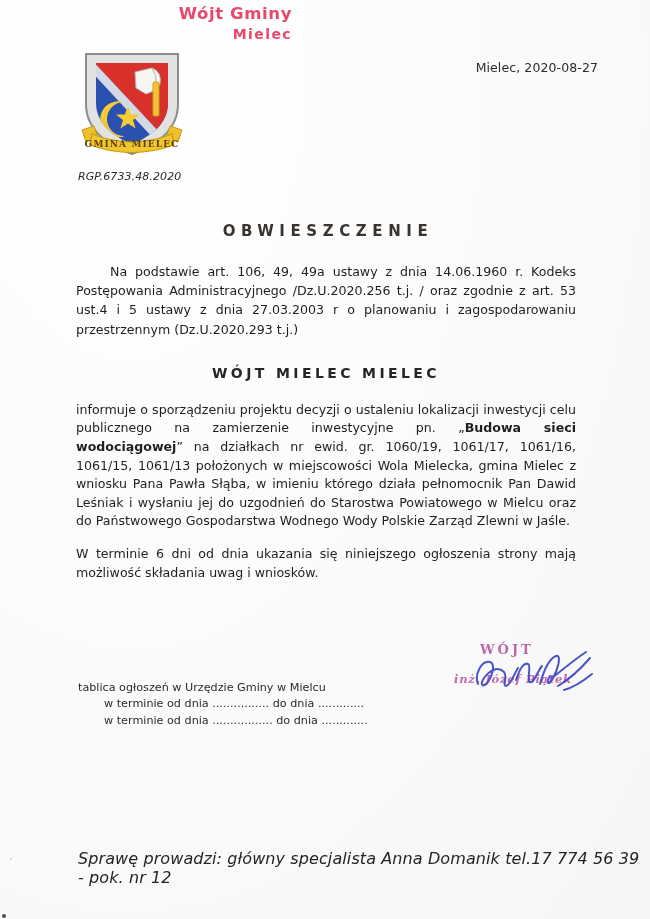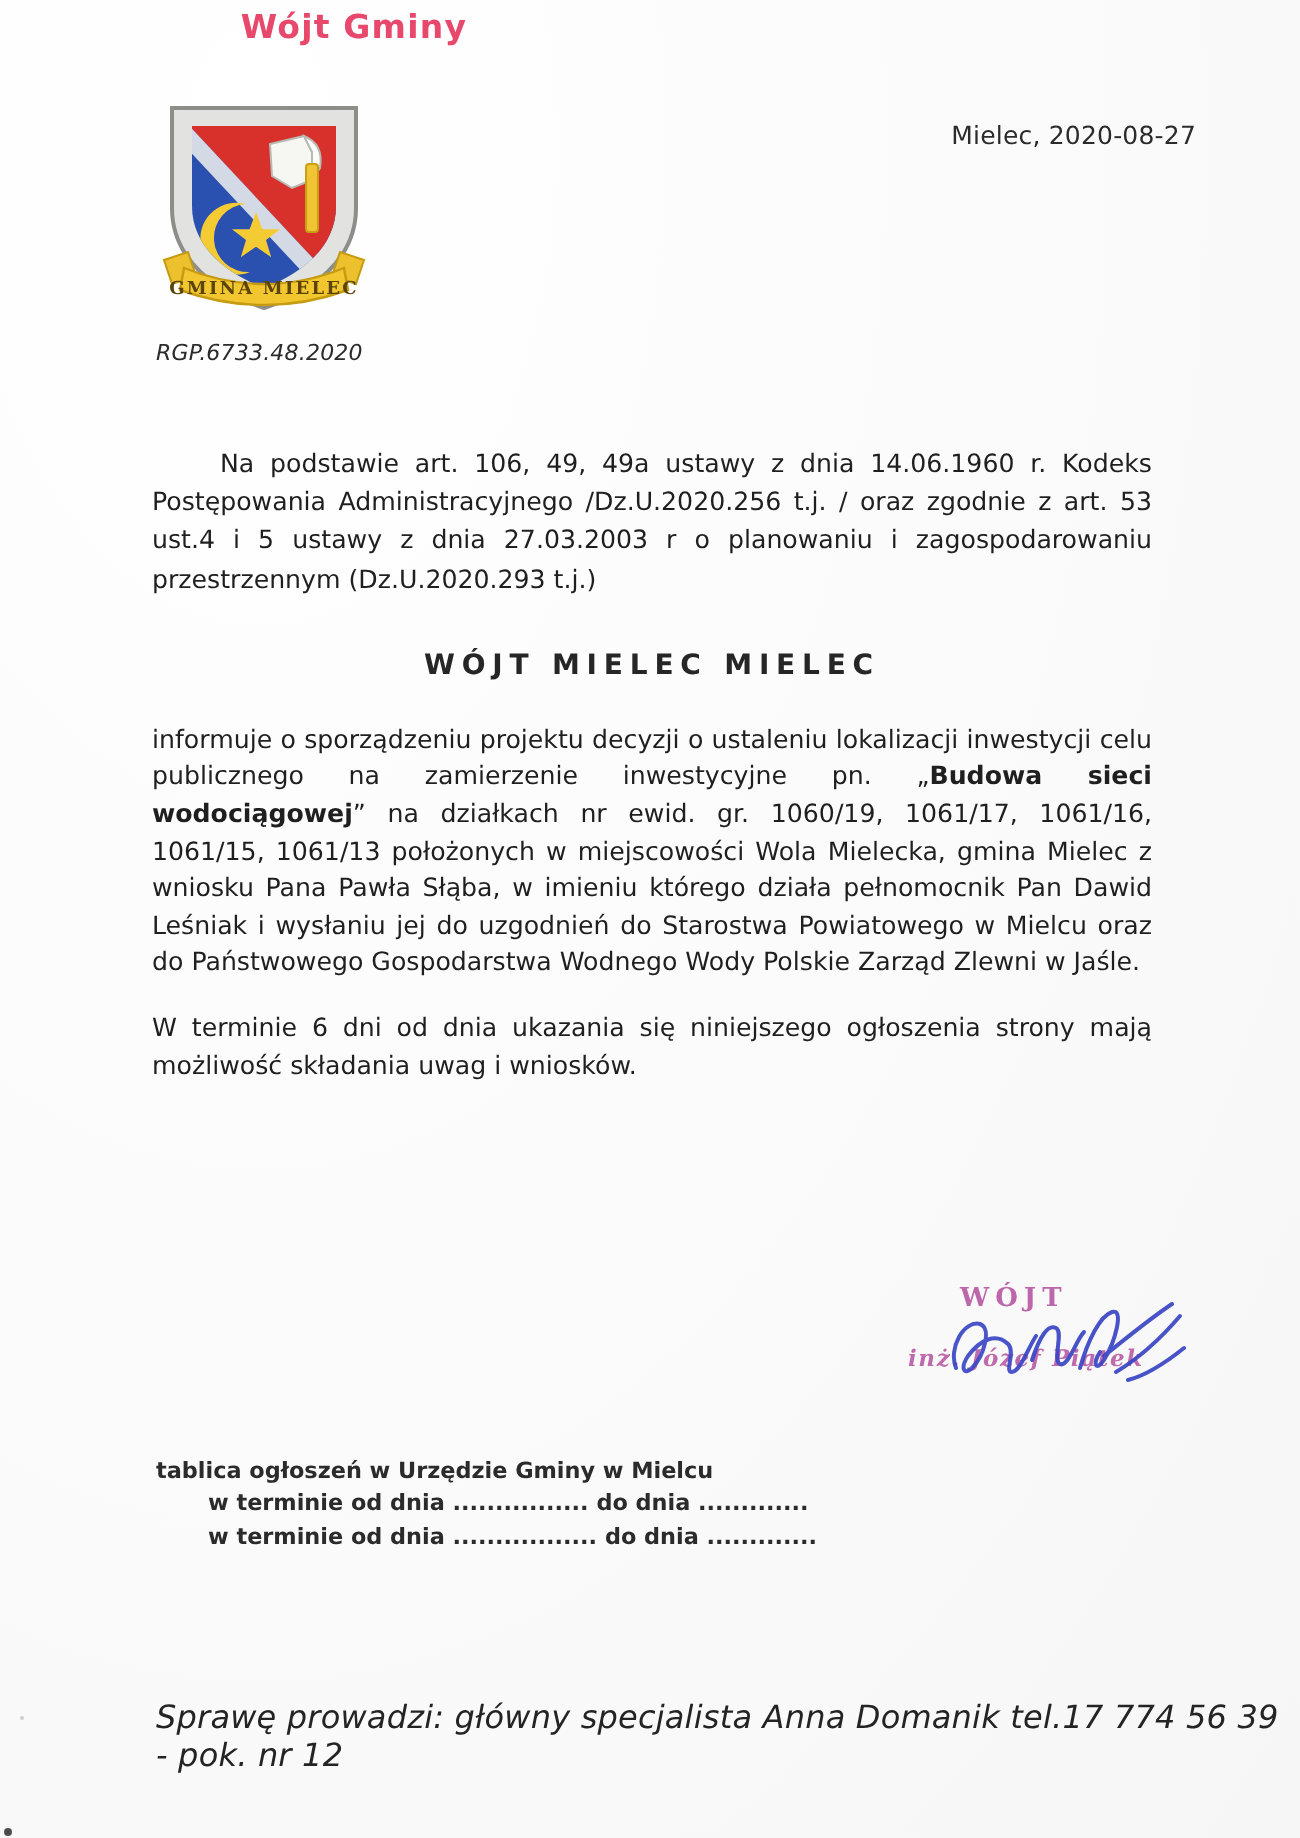--- a/index.html
+++ b/index.html
@@ -23,21 +23,21 @@
     background-image:
       radial-gradient(ellipse at 20% 8%, #ffffff 0%, #fafafa 60%, #f6f6f6 100%);
   }
 
   
   .letterhead {
     position: absolute;
     left: 62px;
     top: 4px;
     width: 230px;
-    text-align: center;
+    text-align: right;
   }
   .lh-line1 {
     font-family: "DejaVu Sans", sans-serif;
     font-weight: bold;
     font-size: 16.5px;
     letter-spacing: 0.6px;
     color: #e8486b;
     line-height: 1.25;
   }
   .lh-line2 {
@@ -164,26 +164,25 @@
     top: 0;
     width: 170px;
     height: 62px;
     pointer-events: none;
   }
 
   
   .dist-list {
     position: absolute;
     left: 78px;
-    top: 728px;
+    top: 680px;
     width: 440px;
     font-size: 11.2px;
     line-height: 16.4px;
     color: #2b2b2b;
-    font-weight: bold;
   }
   .dist-list .sub { padding-left: 26px; }
 
   
   .footer-note {
     position: absolute;
     left: 78px;
     top: 849px;
     font-style: italic;
     font-size: 16px;
@@ -212,20 +211,21 @@
     opacity: .85;
   }
 </style>
 </head>
 <body>
 
 <div class="page">
 
   <div class="letterhead">
     <div class="lh-line1">Wójt Gminy</div>
+    <div class="lh-line2">Mielec</div>
   </div>
 
   <div class="crest-wrap">
     <svg viewBox="0 0 112 112" width="112" height="112" aria-hidden="true">
 
       <path d="M10 8 L102 8 L102 58 C102 84 80 100 56 108 C32 100 10 84 10 58 Z" fill="#e2e2e0" stroke="#8d8d8a" stroke-width="2"></path>
 
       <clipPath id="fieldClip">
         <path d="M20 17 L92 17 L92 57 C92 78 74 91 56 98 C38 91 20 78 20 57 Z"></path>
       </clipPath>
@@ -253,20 +253,21 @@
       <text x="56" y="101" font-family="DejaVu Serif, serif" font-size="9" font-weight="bold" fill="#5a4408" text-anchor="middle" letter-spacing="1.1">GMINA MIELEC</text>
     </svg>
   </div>
 
   <div class="doc-date">Mielec, 2020-08-27</div>
 
   <div class="doc-ref">RGP.6733.48.2020</div>
 
   <div class="body-col">
 
+    <div class="title-obwieszczenie">OBWIESZCZENIE</div>
 
     <p class="para indent">Na podstawie art. 106, 49, 49a   ustawy z dnia 14.06.1960 r. Kodeks Postępowania Administracyjnego /Dz.U.2020.256 t.j. / oraz zgodnie z art. 53 ust.4 i 5 ustawy z dnia 27.03.2003 r o planowaniu i zagospodarowaniu przestrzennym (Dz.U.2020.293 t.j.)</p>
 
     <div class="title-wojt">WÓJT MIELEC MIELEC</div>
 
     <p class="para-tight"><span>informuje o sporządzeniu projektu decyzji o ustaleniu lokalizacji inwestycji celu publicznego na zamierzenie inwestycyjne pn. „</span><b class="quoted">Budowa sieci wodociągowej</b><span>” na działkach nr ewid. gr. 1060/19, 1061/17, 1061/16, 1061/15, 1061/13 położonych w miejscowości Wola Mielecka, gmina Mielec z wniosku Pana Pawła Słąba, w imieniu którego działa pełnomocnik Pan Dawid Leśniak i wysłaniu jej do uzgodnień do Starostwa Powiatowego w Mielcu oraz do Państwowego Gospodarstwa Wodnego Wody Polskie Zarząd Zlewni w Jaśle.</span></p>
 
     <div class="block-gap"></div>
 
     <p class="para-tight">W terminie 6 dni od dnia ukazania się niniejszego ogłoszenia strony mają możliwość składania uwag i wniosków.</p>

